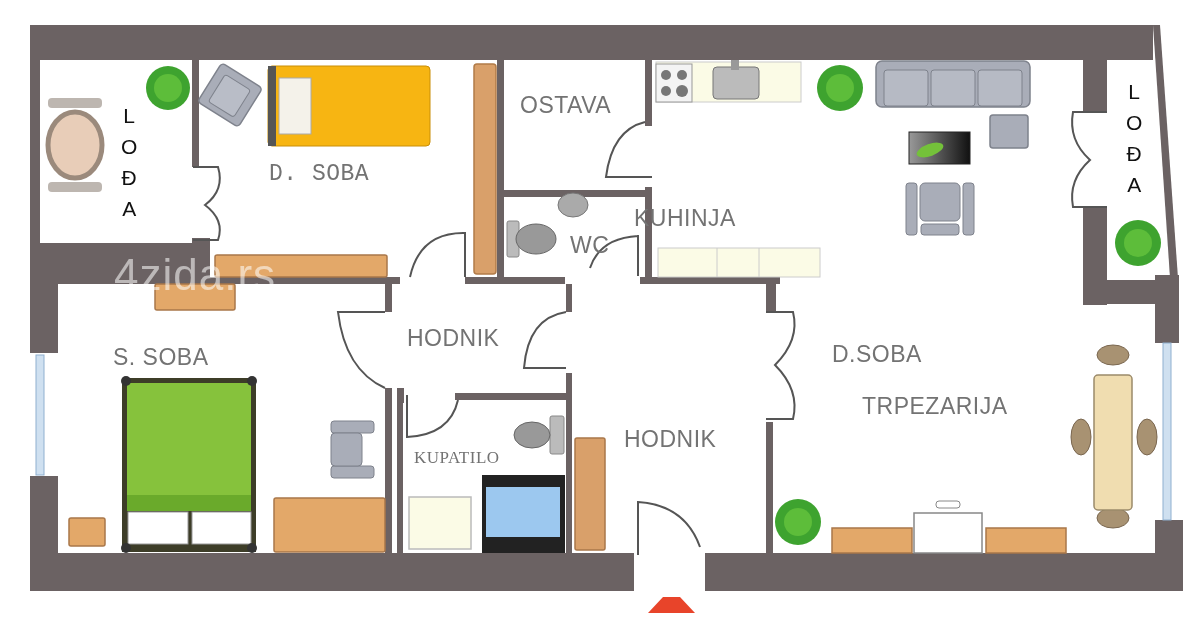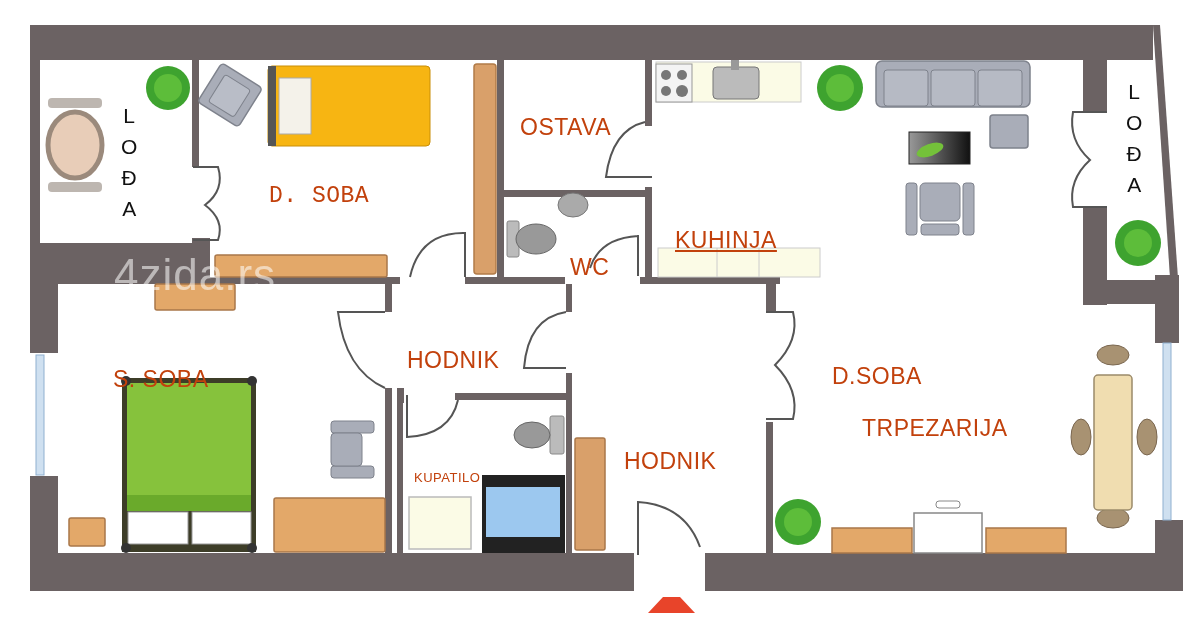--- a/index.html
+++ b/index.html
@@ -1,20 +1,20 @@
 <!DOCTYPE html>
 <html><head>
 <meta charset="utf-8">
 <style>
   html, body { margin: 0; padding: 0; background: #ffffff; }
   body { width: 1200px; height: 633px; overflow: hidden; position: relative; font-family: "Liberation Sans", "DejaVu Sans", sans-serif; }
   #plan { position: absolute; left: 0; top: 0; width: 1200px; height: 633px; }
-  .label { position: absolute; color: #c2410c; font-family: "Liberation Sans", "DejaVu Sans", sans-serif; white-space: nowrap; letter-spacing: 0.5px; margin-top: 22px; }
+  .label { position: absolute; color: #737373; font-family: "Liberation Sans", "DejaVu Sans", sans-serif; white-space: nowrap; letter-spacing: 0.5px; }
   .lbl-lg { font-size: 23px; }
-  .lbl-sm { font-size: 13px; }
+  .lbl-sm { font-size: 17px; font-family: Liberation Serif, serif; }
   .vert { position: absolute; display: flex; flex-direction: column; align-items: center; font-size: 21px; line-height: 31px; color: #111; }
   .watermark { position: absolute; font-size: 44px; color: rgba(255,255,255,0.55); font-family: "Liberation Sans", sans-serif; letter-spacing: 1px; margin-left: 22px; }
 </style>
 </head>
 <body>
 
 <svg id="plan" viewBox="0 0 1200 633" xmlns="http://www.w3.org/2000/svg">
 
   <g fill="#6b6263">
 
@@ -238,21 +238,21 @@
 <div class="vert" style="left:121px; top:100px;">
   <span>L</span>
   <span>O</span>
   <span>Đ</span>
   <span>A</span>
 </div>
 
 <div class="label lbl-lg" style="left:269px; top:161px;font-family:Liberation Mono, monospace;">D. SOBA</div>
 <div class="label lbl-lg" style="left:520px; top:92px;">OSTAVA</div>
 <div class="label lbl-lg" style="left:570px; top:232px;">WC</div>
-<div class="label lbl-lg" style="left:675px; top:205px;text-decoration:underline;">KUHINJA</div>
+<div class="label lbl-lg" style="left:634px; top:205px;">KUHINJA</div>
 
 <div class="vert" style="left:1126px; top:76px;">
   <span>L</span>
   <span>O</span>
   <span>Đ</span>
   <span>A</span>
 </div>
 
 <div class="label lbl-lg" style="left:113px; top:344px;">S. SOBA</div>
 <div class="label lbl-lg" style="left:407px; top:325px;">HODNIK</div>

